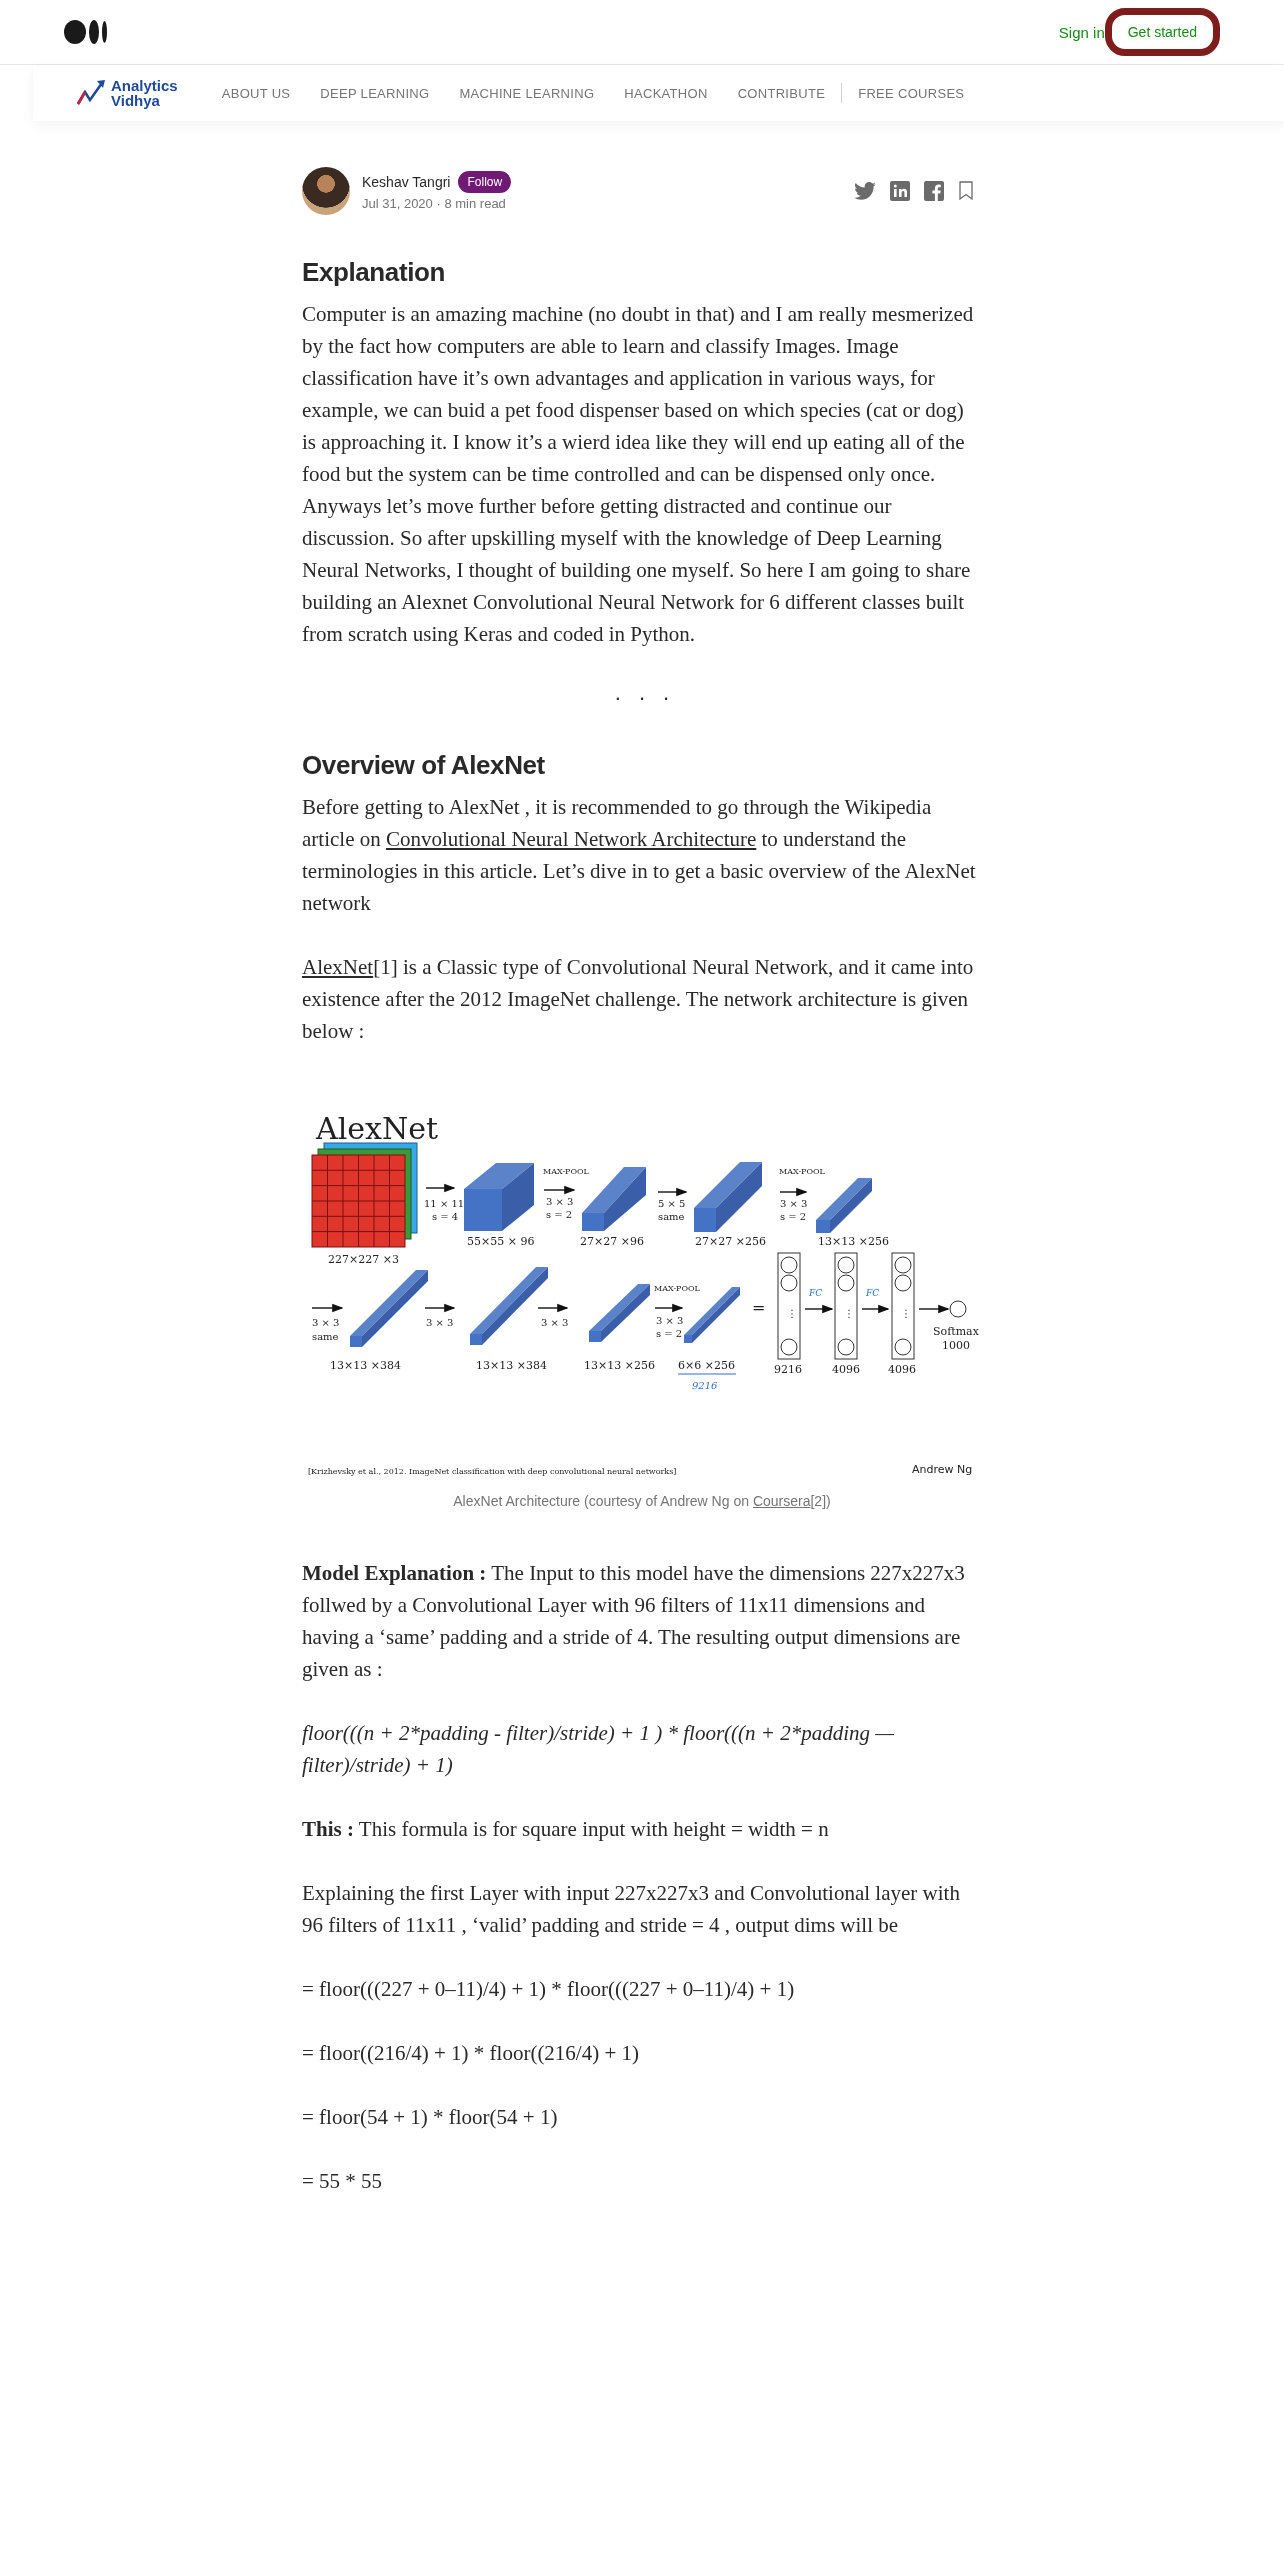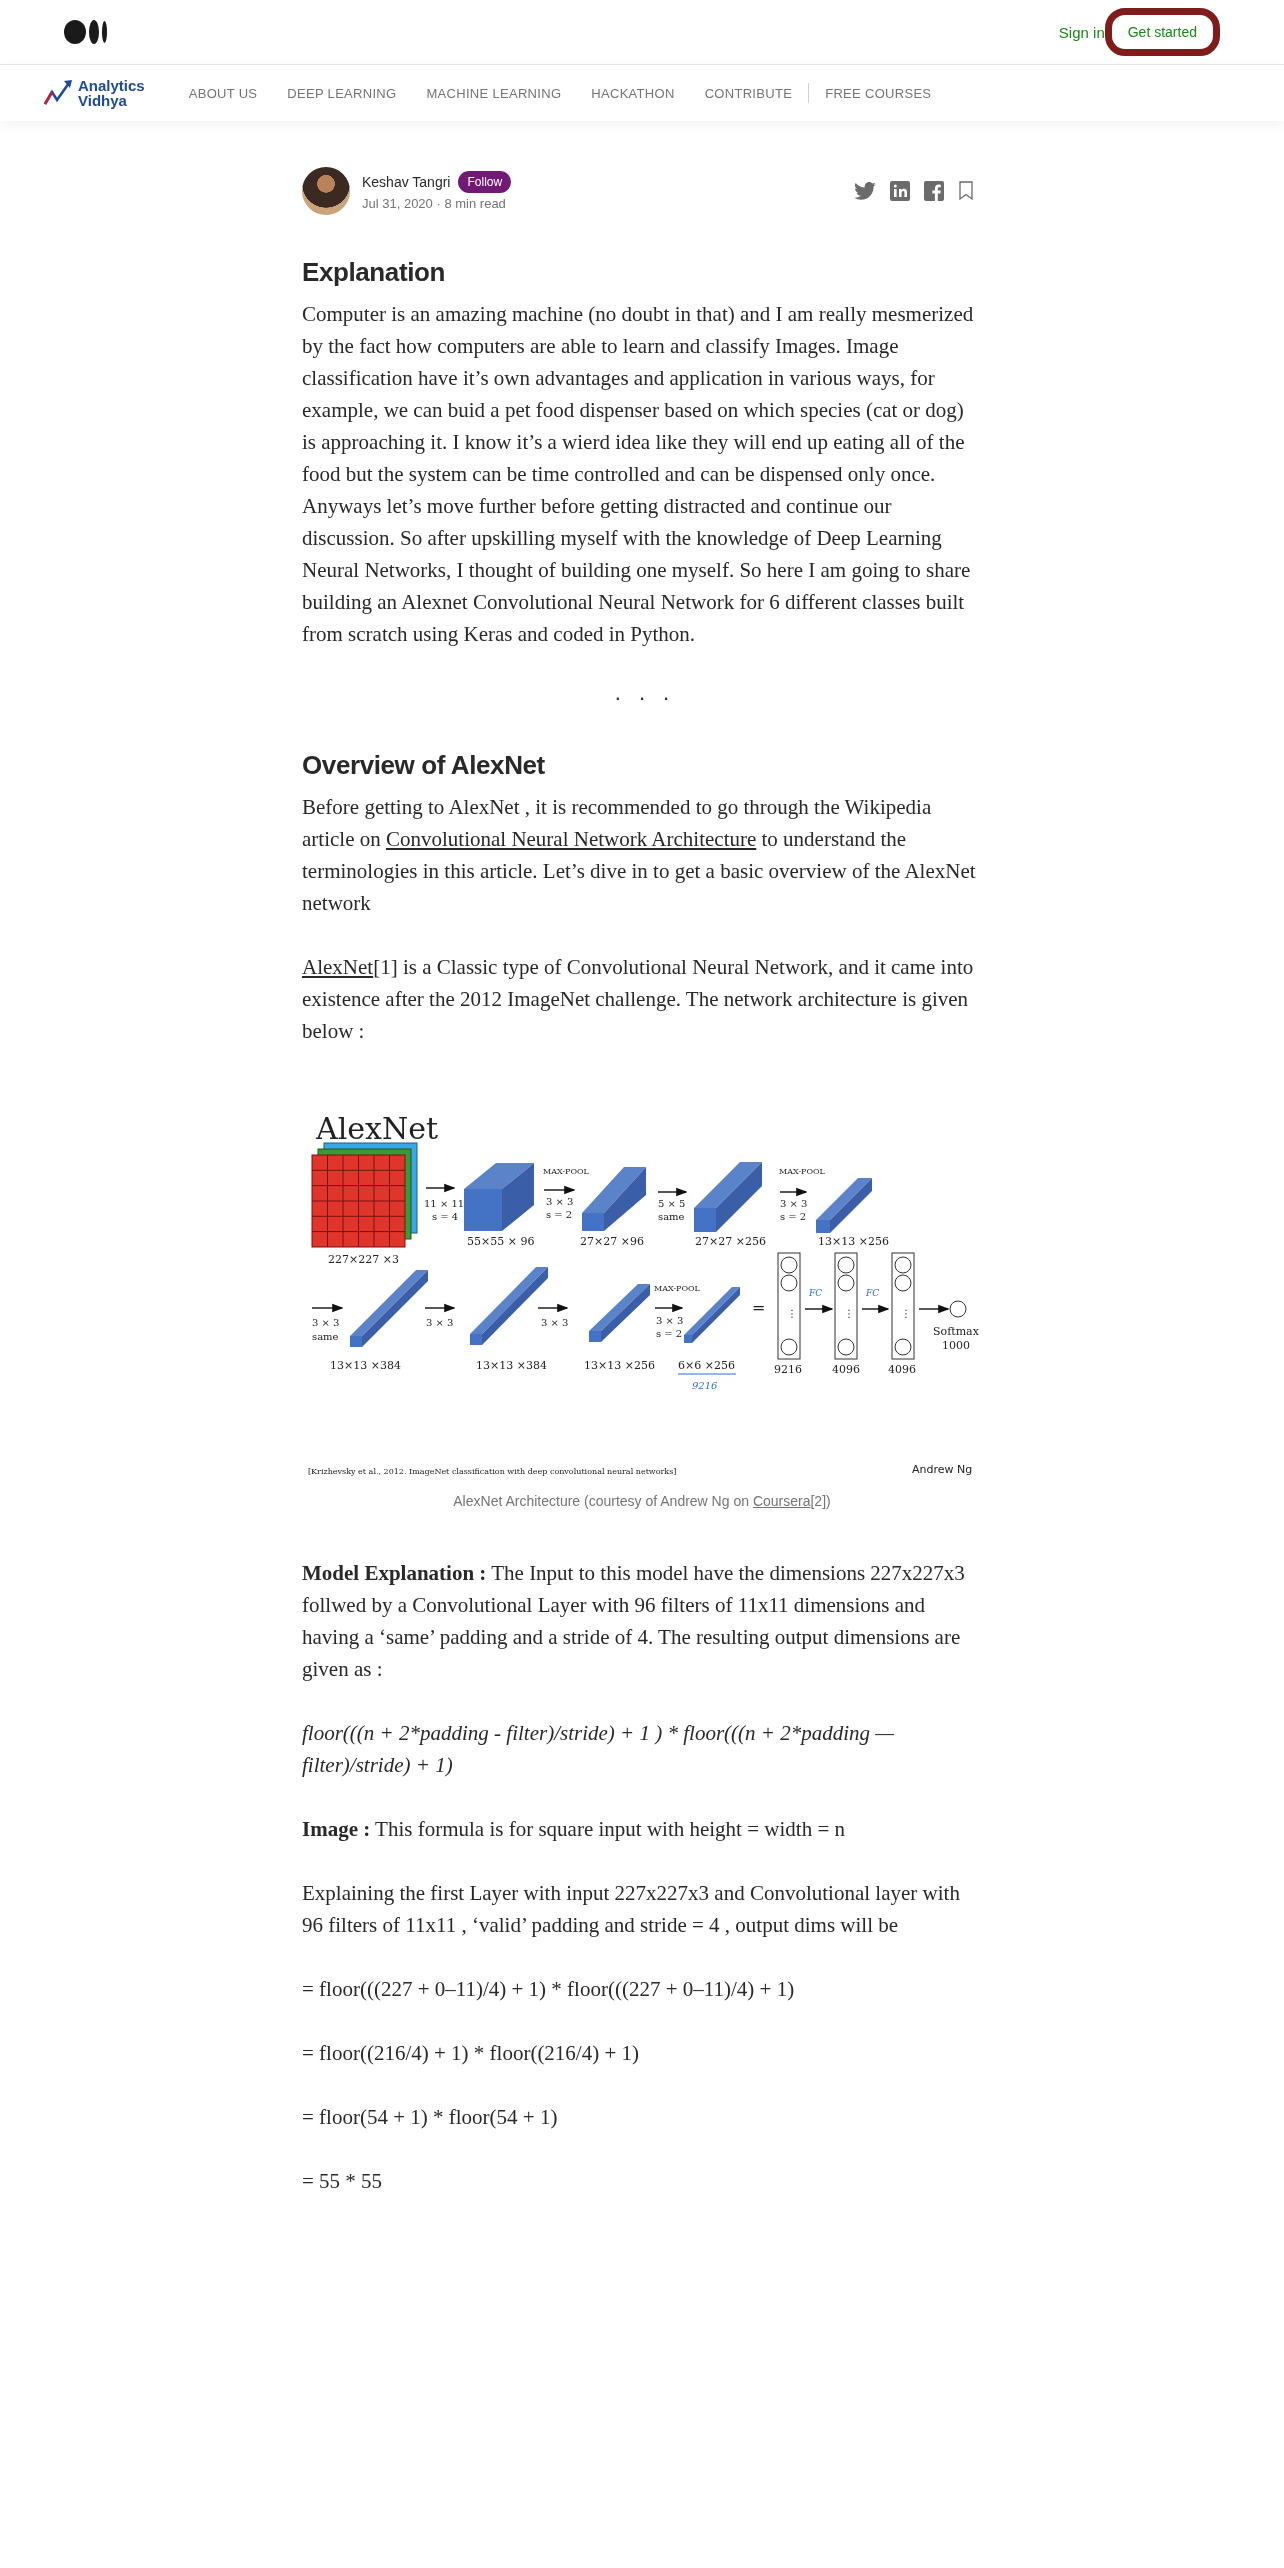--- a/index.html
+++ b/index.html
@@ -10,21 +10,21 @@
   .topbar { height: 65px; display: flex; align-items: center; justify-content: space-between; padding: 0 64px; border-bottom: 1px solid #e6e6e6; }
   .medium-logo { display: flex; align-items: center; gap: 3px; }
   .medium-logo .c1 { width: 22px; height: 24px; border-radius: 50%; background: #1a1a1a; }
   .medium-logo .c2 { width: 10px; height: 24px; border-radius: 50%; background: #1a1a1a; }
   .medium-logo .c3 { width: 5px; height: 22px; border-radius: 50%; background: #1a1a1a; }
   .auth { display: flex; align-items: center; }
   .signin { color: #1a8917; font-size: 15px; text-decoration: none; }
   .getstarted { color: #1a8917; font-size: 14px; border: 7px solid #7f1d1d; border-radius: 20px; padding: 9px 16px; background: #fff; }
 
   
-  .pubnav { height: 56px; display: flex; align-items: center; padding: 0 42px; box-shadow: 0 4px 12px rgba(0,0,0,0.05); }
+  .pubnav { height: 56px; display: flex; align-items: center; padding: 0 42px; box-shadow: 0 4px 12px rgba(0,0,0,0.05); margin-left: 33px; }
   .av-logo { display: flex; align-items: center; gap: 4px; margin-right: 44px; }
   .av-logo .av-text { color: #1f4a9a; font-weight: bold; font-size: 15px; line-height: 15px; }
   .pubnav-items { display: flex; align-items: center; }
   .pubnav-item { font-size: 13px; color: #757575; letter-spacing: 0.3px; margin-right: 30px; text-transform: uppercase; }
   .pubnav-sep { width: 1px; height: 20px; background: #d0d0d0; margin: 0 16px 0 -14px; }
 
   
   .article { width: 680px; margin: 0 auto; padding-top: 24px; }
   .title { font-family: "Liberation Serif", serif; font-size: 46px; line-height: 62px; font-weight: normal; color: #292929; letter-spacing: -0.5px; }
   .byline { display: flex; align-items: center; margin-top: 22px; justify-content: space-between; }
@@ -298,20 +298,20 @@
 
       <text x="6" y="375" font-size="8">[Krizhevsky et al., 2012. ImageNet classification with deep convolutional neural networks]</text>
       <text x="610" y="374" font-size="11" font-family="'DejaVu Sans', sans-serif">Andrew Ng</text>
     </svg>
     <figcaption class="caption"><span>AlexNet Architecture (courtesy of Andrew Ng on </span><a>Coursera</a><span>[2])</span></figcaption>
   </figure>
 
   <section style="margin-top:48px">
     <p class="p"><span class="bold">Model Explanation :</span><span> The Input to this model have the dimensions 227x227x3 follwed by a Convolutional Layer with 96 filters of 11x11 dimensions and having a ‘same’ padding and a stride of 4. The resulting output dimensions are given as :</span></p>
     <p class="p italic gap">floor(((n + 2*padding - filter)/stride) + 1 ) * floor(((n + 2*padding — filter)/stride) + 1)</p>
-    <p class="p gap"><span class="bold">Image :</span><span> This formula is for square input with height = width = n</span></p>
+    <p class="p gap"><span class="bold">This :</span><span> This formula is for square input with height = width = n</span></p>
     <p class="p gap">Explaining the first Layer with input 227x227x3 and Convolutional layer with 96 filters of 11x11 , ‘valid’ padding and stride = 4 , output dims will be</p>
     <p class="p gap">= floor(((227 + 0–11)/4) + 1) * floor(((227 + 0–11)/4) + 1)</p>
     <p class="p gap">= floor((216/4) + 1) * floor((216/4) + 1)</p>
     <p class="p gap">= floor(54 + 1) * floor(54 + 1)</p>
     <p class="p gap">= 55 * 55</p>
   </section>
 </main>
 
 </body></html>

